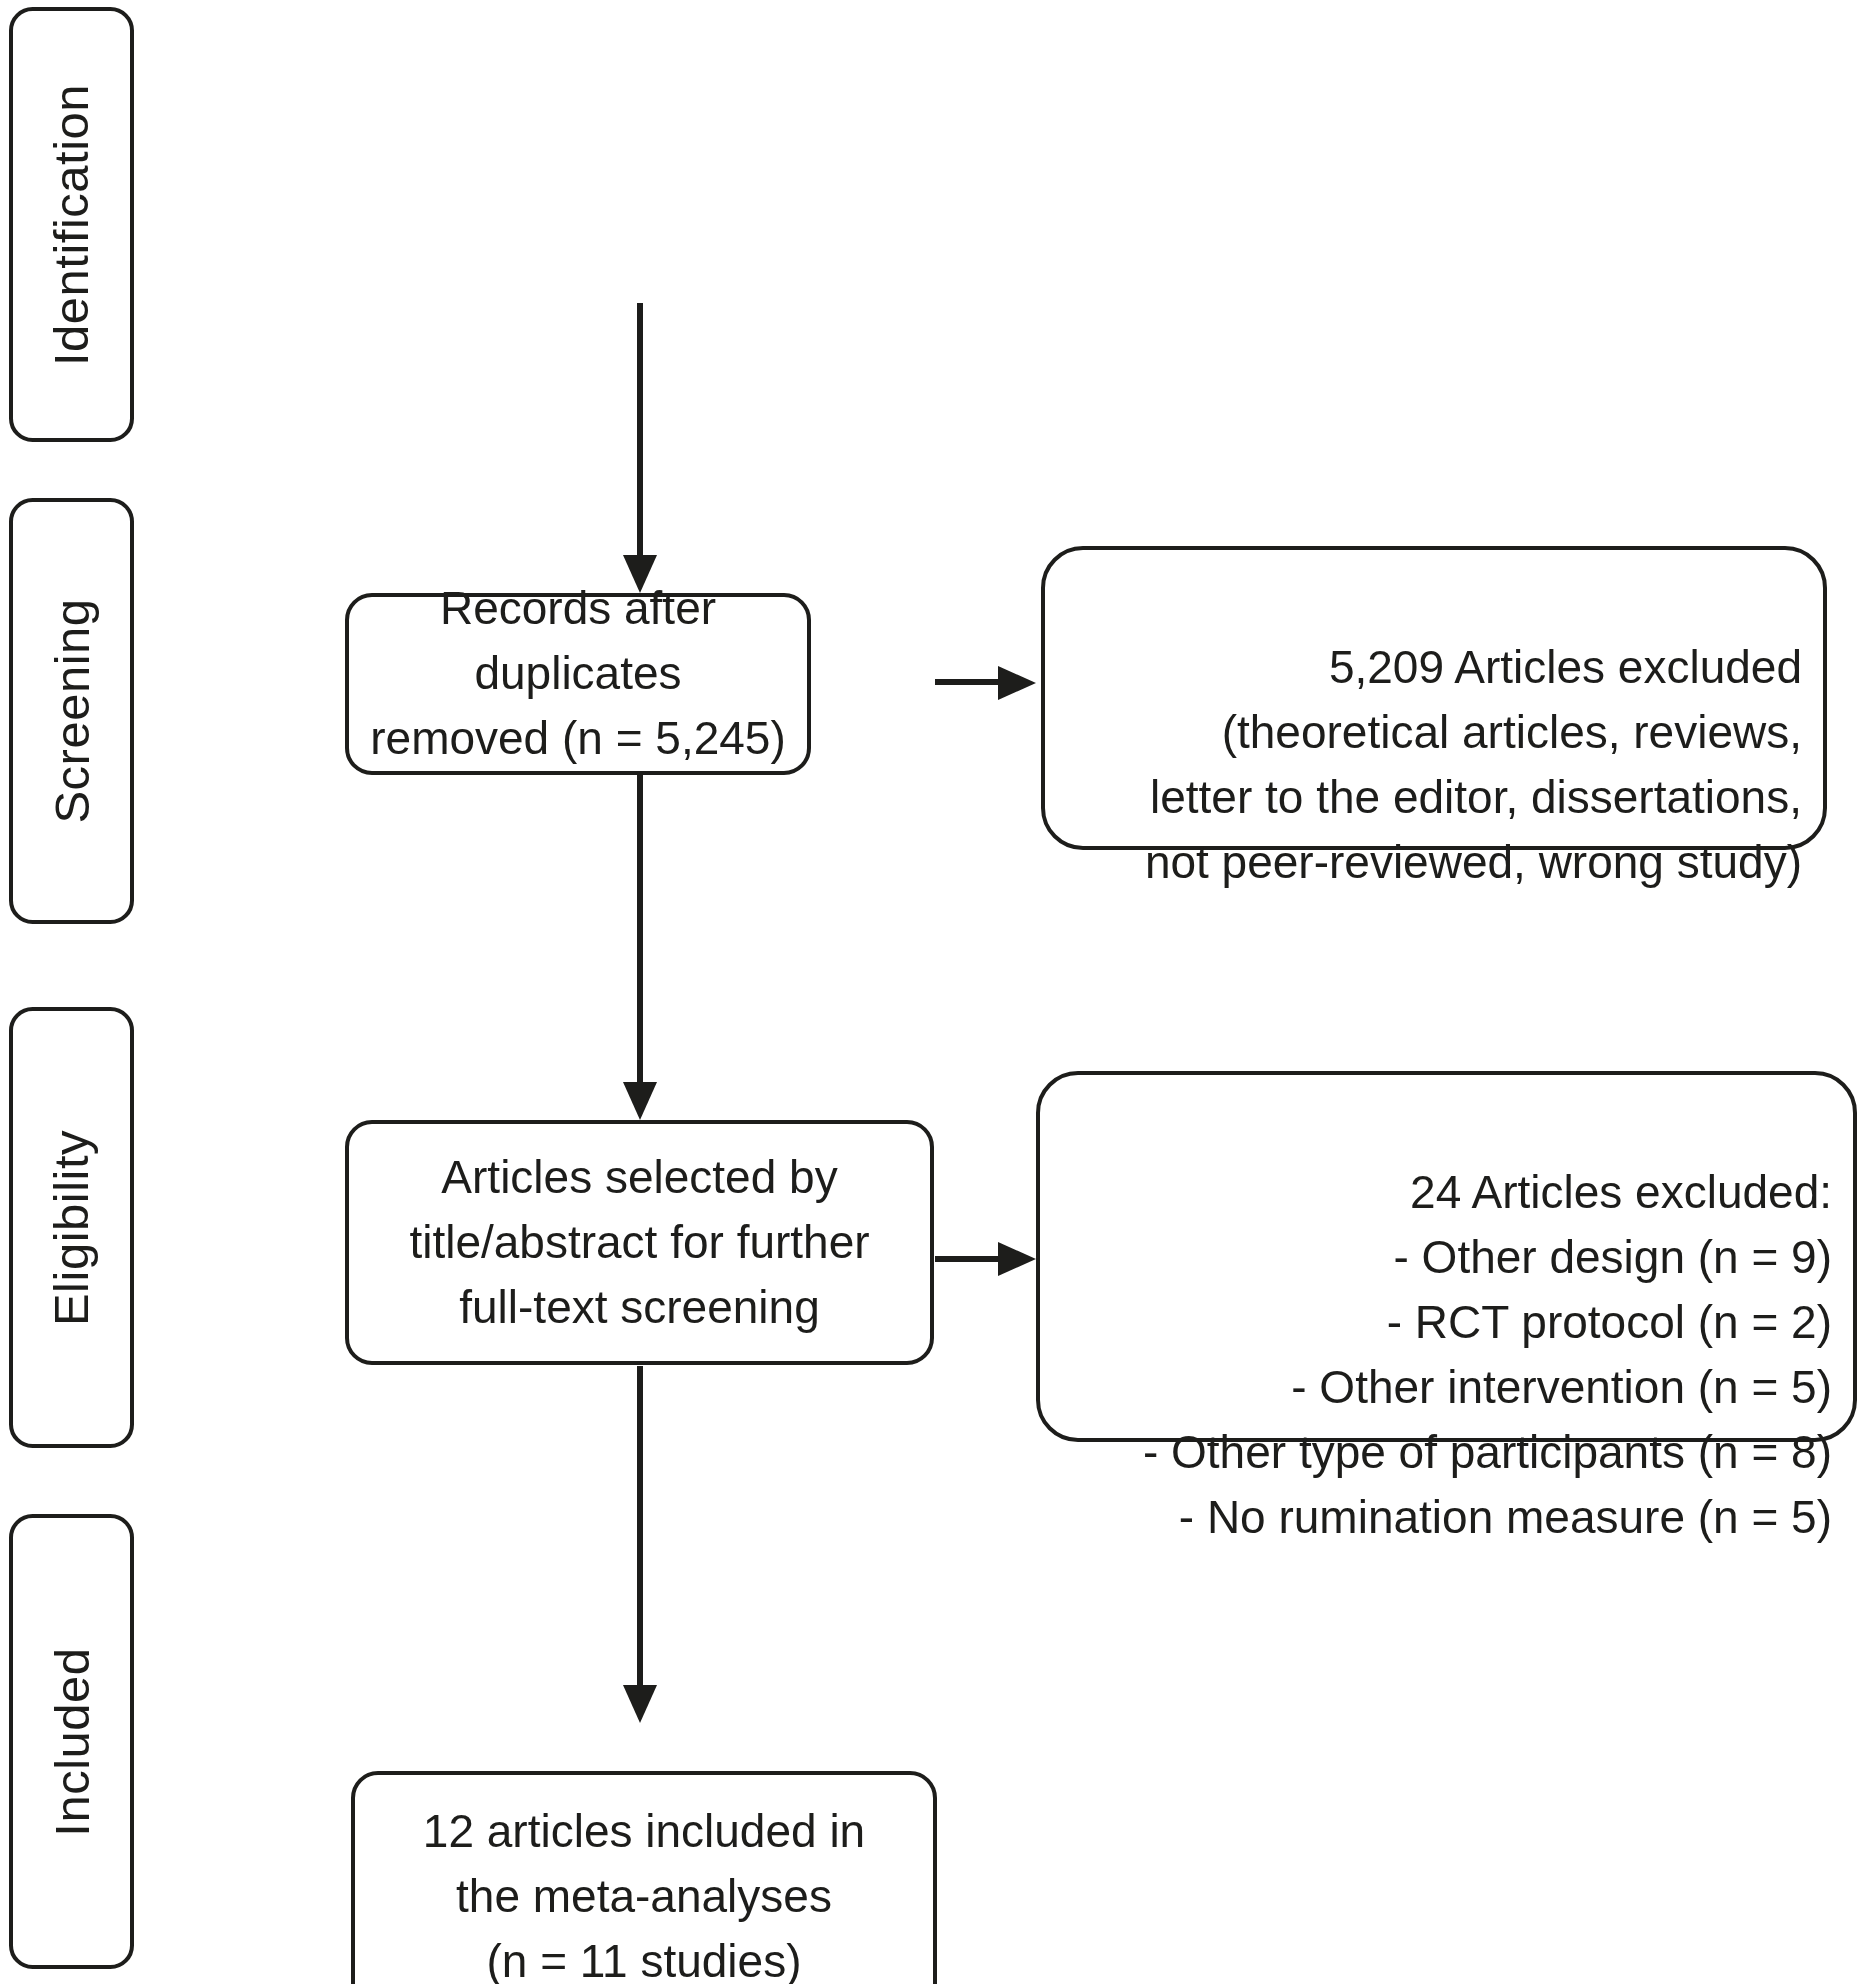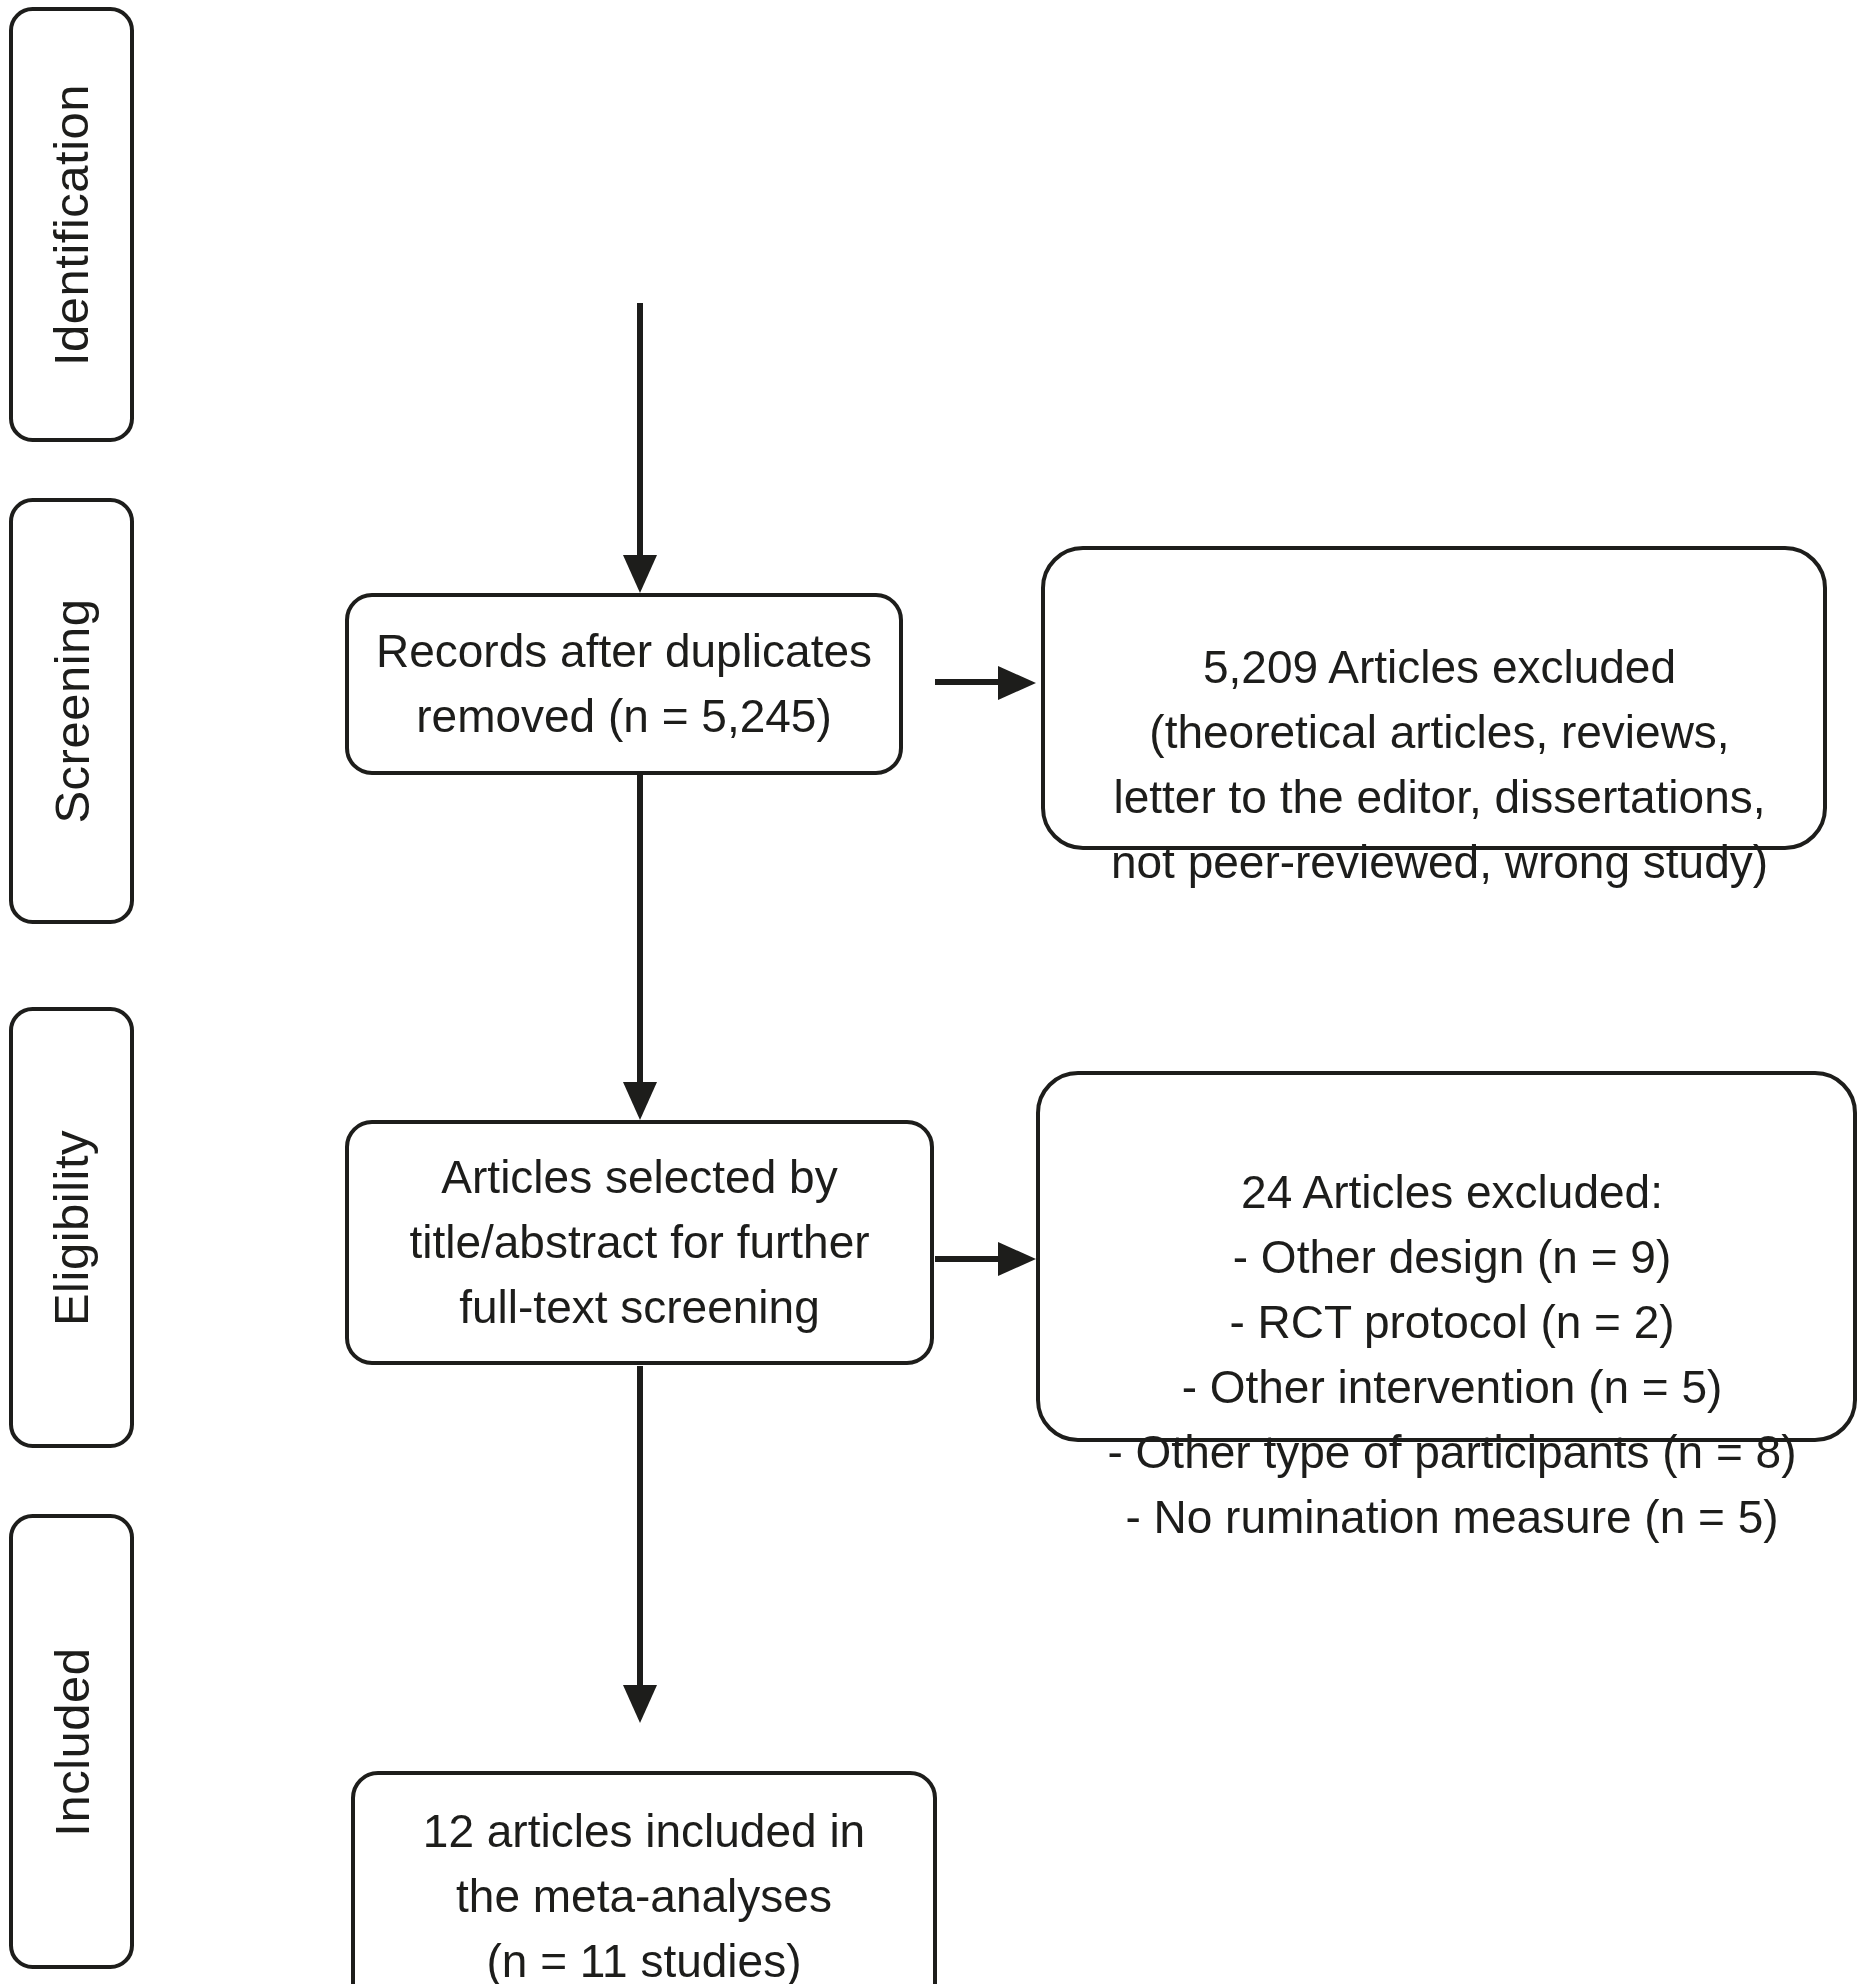--- a/index.html
+++ b/index.html
@@ -44,22 +44,22 @@
     font-size:46px;
     line-height:65px;
     white-space:pre-line;
   }
   
   .side-box{
     border-radius:42px;
     font-size:46px;
     line-height:65px;
     white-space:pre-line;
-    text-align:center;
-    padding:20px 27px 0 38px;
+    text-align:right;
+    padding:20px 21px 0 38px;
   }
   
   .vline{position:absolute;width:6.4px;background:var(--ink);}
   .hline{position:absolute;height:6.4px;background:var(--ink);}
   .head-down{
     position:absolute;width:0;height:0;
     border-left:17.3px solid transparent;
     border-right:17.3px solid transparent;
     border-top:38px solid var(--ink);
   }
@@ -82,21 +82,21 @@
     <span class="rot">Screening</span>
   </div>
   <div class="box rail-box" style="left:9px;top:1007px;width:125px;height:441px;">
     <span class="rot">Eligibility</span>
   </div>
   <div class="box rail-box" style="left:9px;top:1514px;width:125px;height:455px;">
     <span class="rot">Included</span>
   </div>
 
 
-  <div class="box flow-box" style="left:345px;top:593px;width:558px;height:182px;">
+  <div class="box flow-box" style="left:345px;top:593px;width:466px;height:182px;align-items:flex-end;">
     <span>Records after duplicates
 removed (n = 5,245)</span>
   </div>
 
   <div class="box flow-box" style="left:345px;top:1120px;width:589px;height:245px;">
     <span>Articles selected by
 title/abstract for further
 full-text screening</span>
   </div>
 

